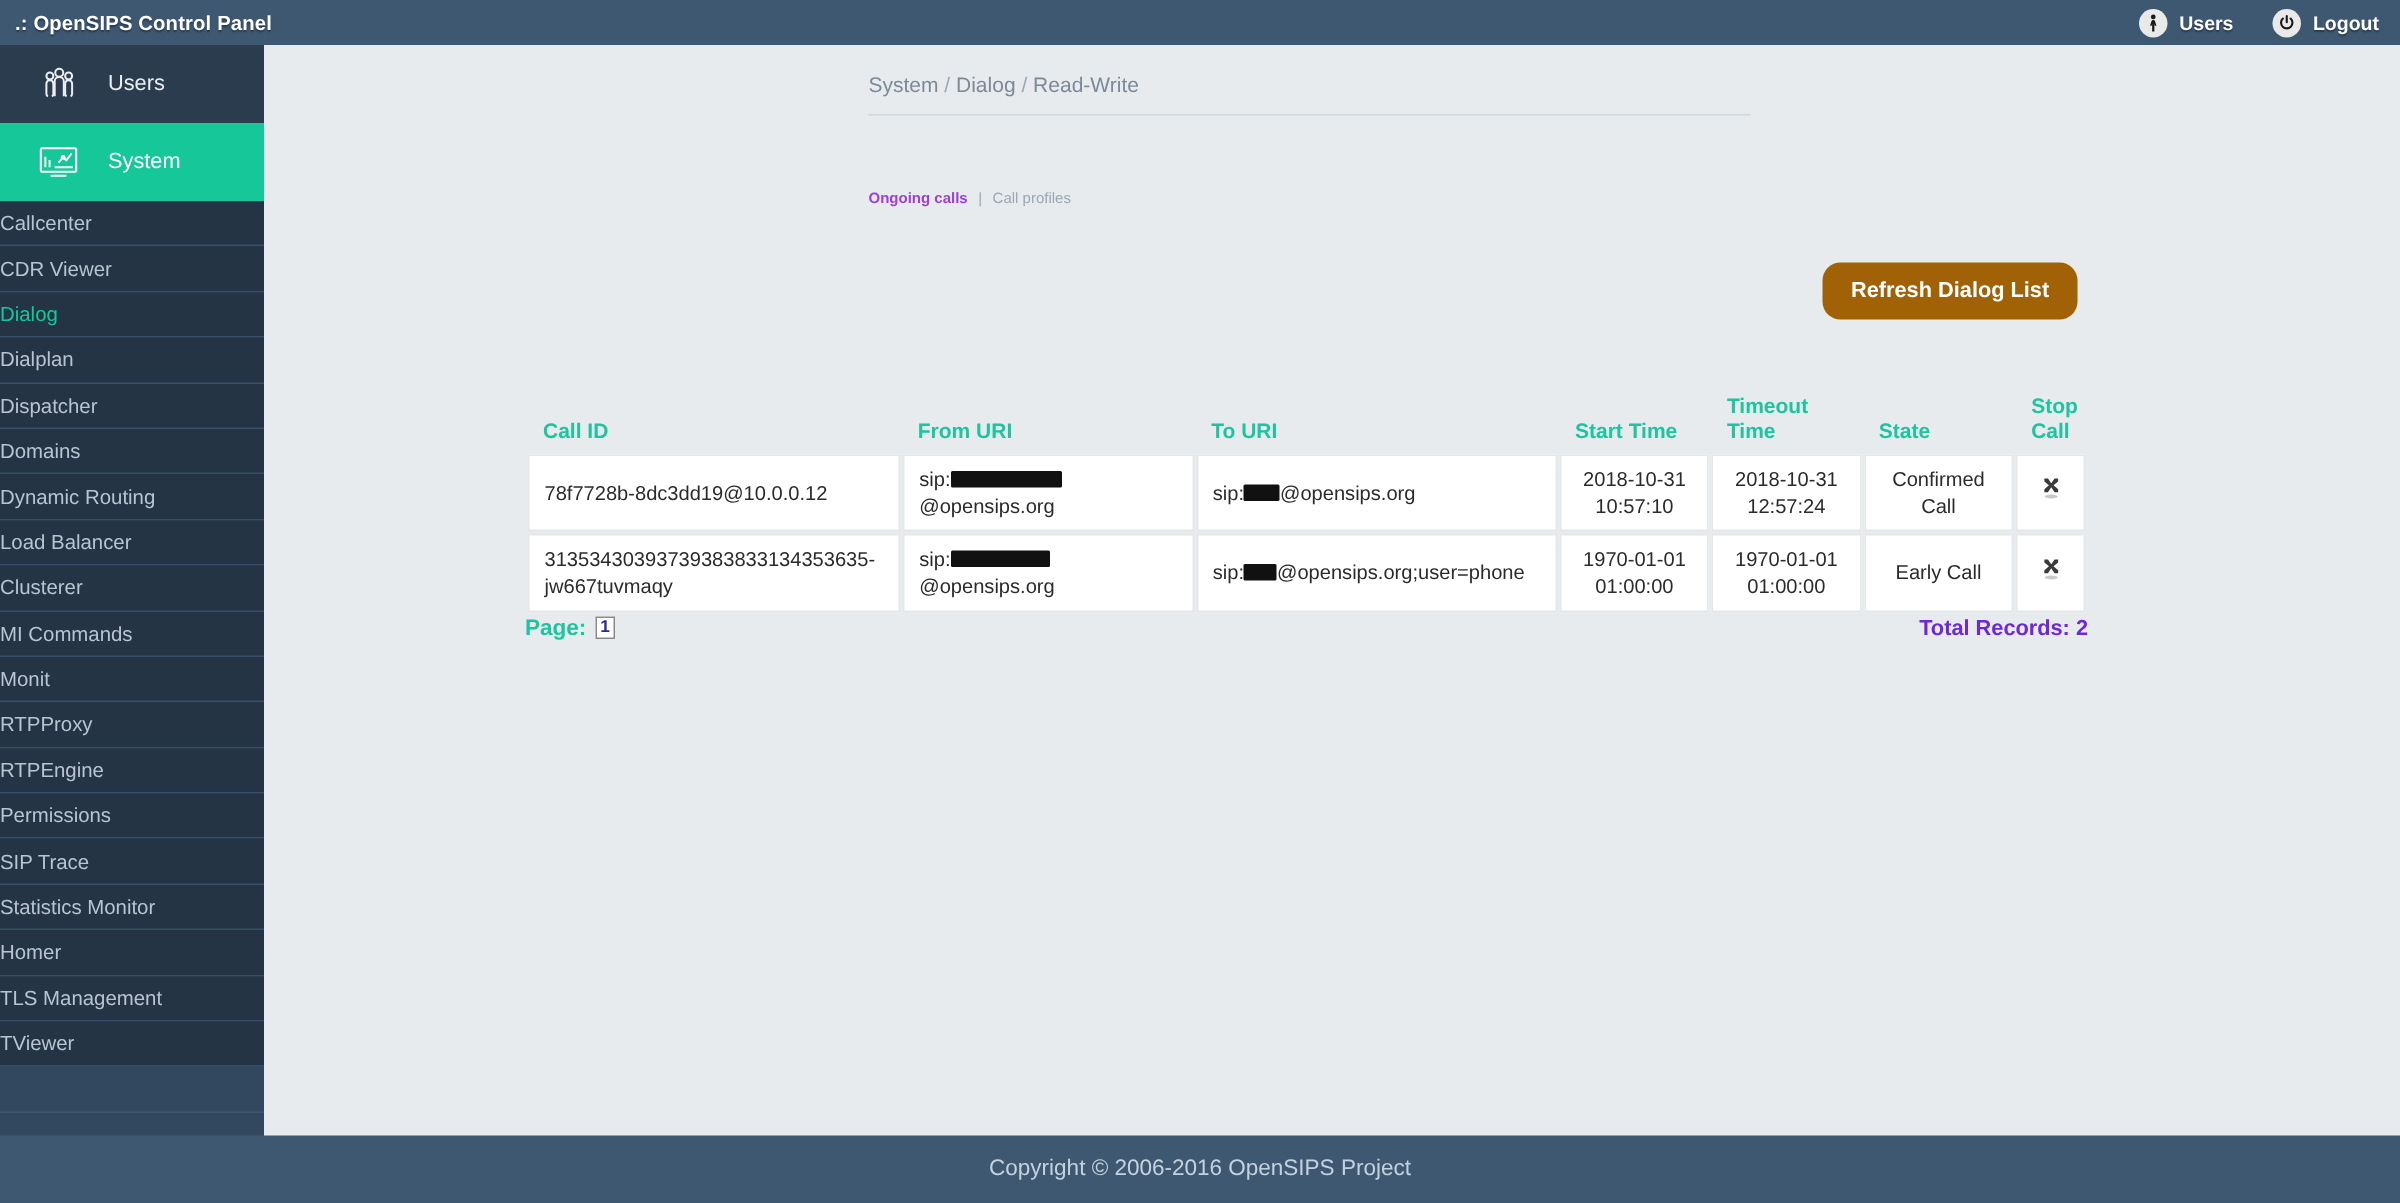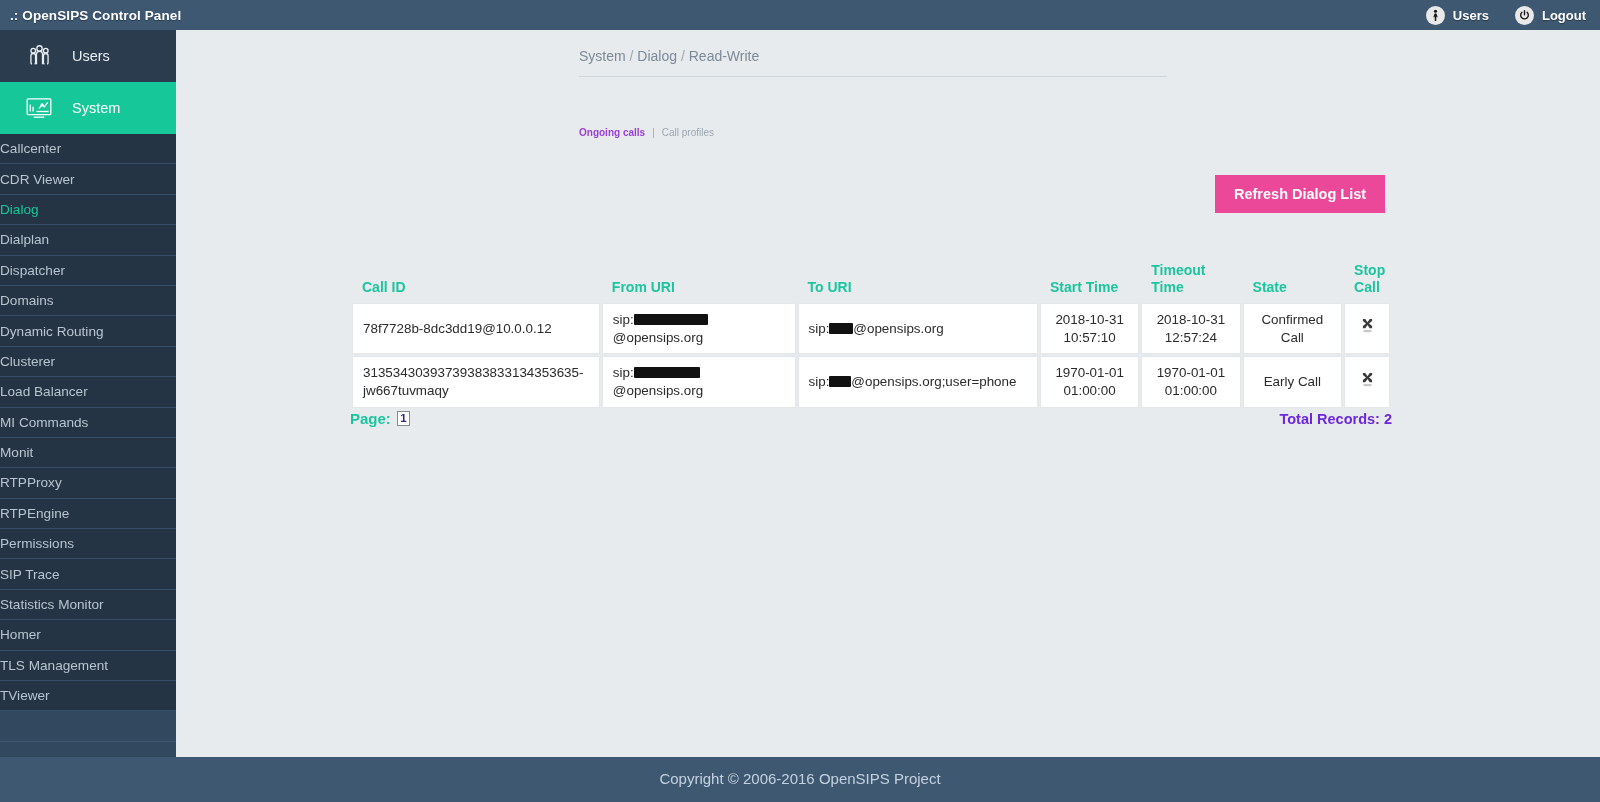--- a/index.html
+++ b/index.html
@@ -86,21 +86,21 @@
     position: absolute; left: 403px; top: 66px;
     font-size: 10px; display: flex; align-items: flex-end; gap: 7px; margin-top: 31px;
   }
   .tab-active { color: #9b3fd8; font-weight: bold; cursor: pointer; }
   .tab-pipe { color: #9aa7b4; }
   .tab-idle { color: #9aa7b4; cursor: pointer; }
 
   .refresh-btn {
     position: absolute; left: 1039px; top: 145px;
     height: 38px; padding: 0 19px;
-    background: #ec4899; border: none; border-radius: 0;
+    background: #a16207; border: none; border-radius: 12px;
     color: #ffffff; font-size: 14.5px; font-weight: bold;
     font-family: "Liberation Sans", sans-serif;
     cursor: pointer;
     display: flex; align-items: center;
   }
 
   
   .table-wrap { position: absolute; left: 174px; top: 230px; width: 1042px; }
   table.dlg { border-collapse: separate; border-spacing: 2px 2px; width: 1042px; }
   table.dlg th {
@@ -234,24 +234,24 @@
     <div class="side-item">
       <span>Dispatcher</span>
       </div>
     <div class="side-item">
       <span>Domains</span>
       </div>
     <div class="side-item">
       <span>Dynamic Routing</span>
       </div>
     <div class="side-item">
+      <span>Load Balancer</span>
+      </div>
+    <div class="side-item">
       <span>Clusterer</span>
-      </div>
-    <div class="side-item">
-      <span>Load Balancer</span>
       </div>
     <div class="side-item">
       <span>MI Commands</span>
       </div>
     <div class="side-item">
       <span>Monit</span>
       </div>
     <div class="side-item">
       <span>RTPProxy</span>
       </div>

